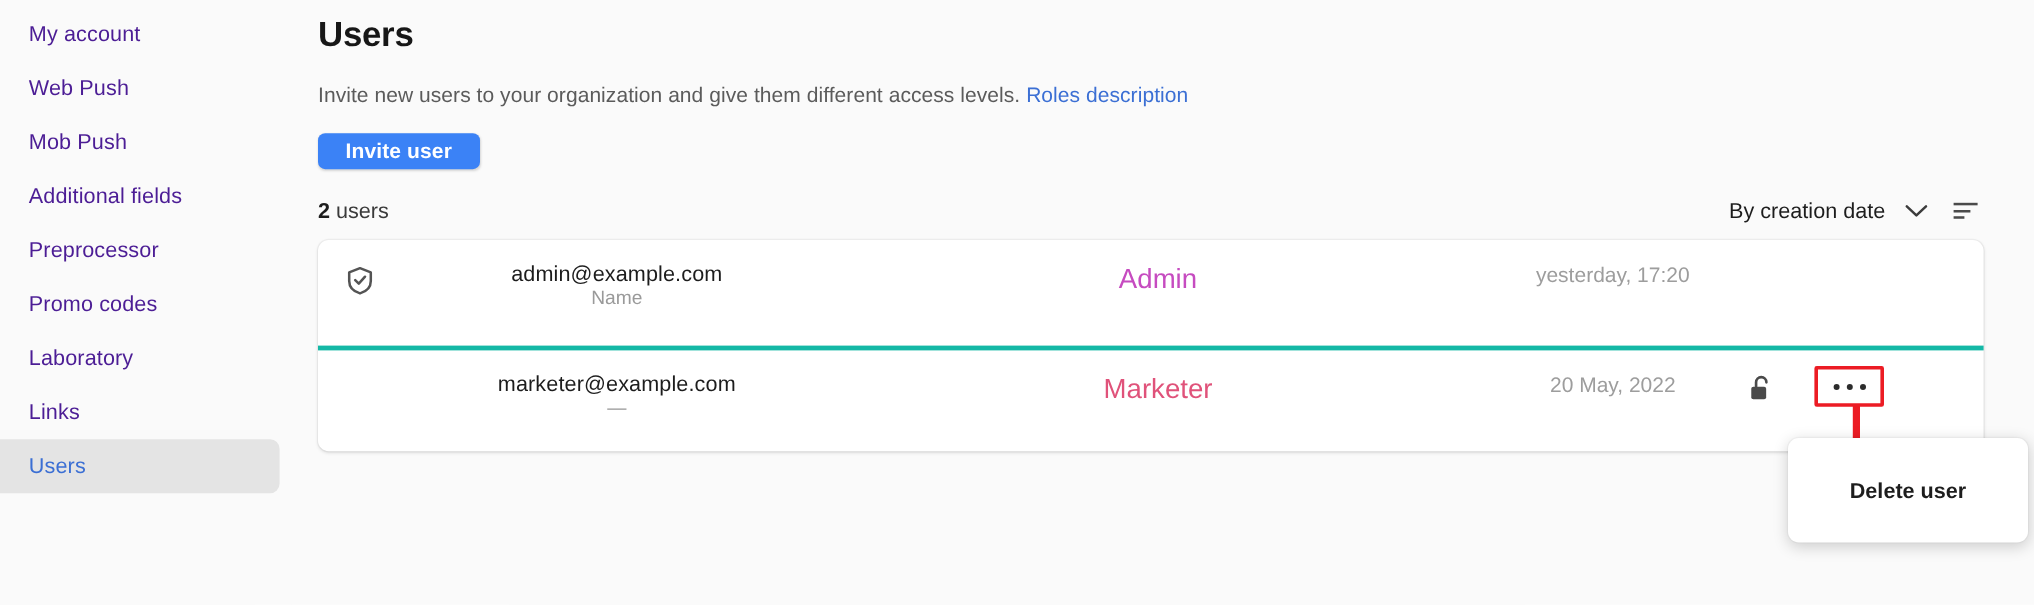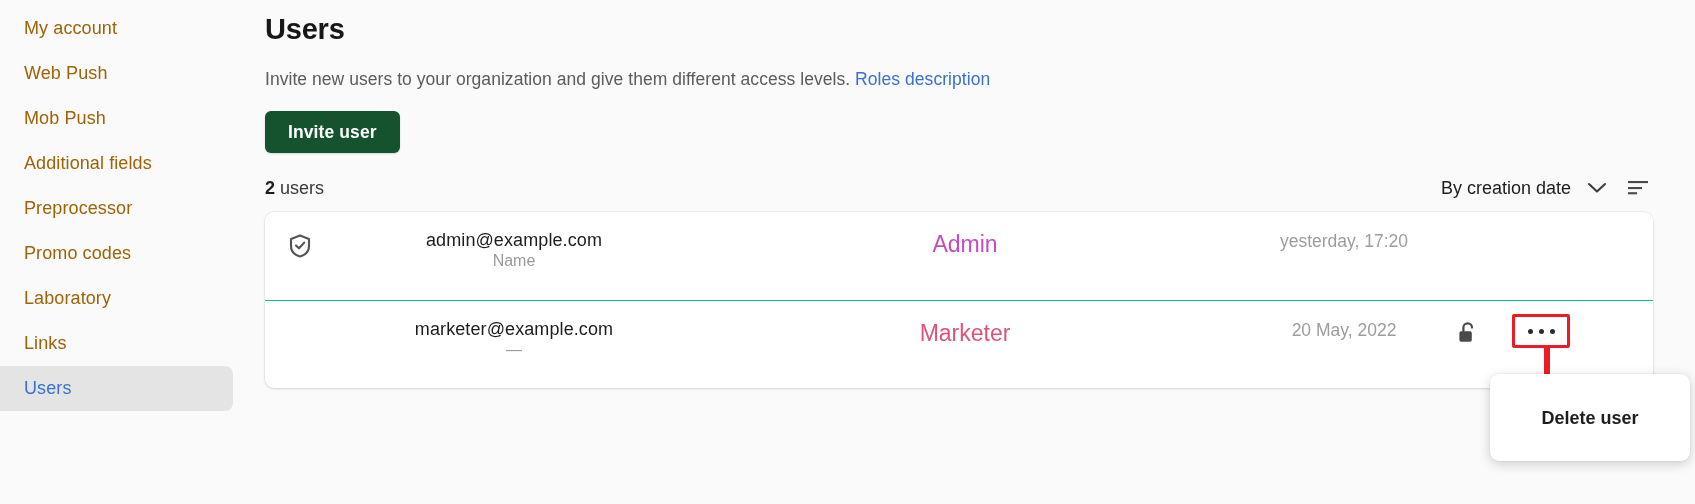--- a/index.html
+++ b/index.html
@@ -30,21 +30,21 @@
     z-index: 2;
   }
   .nav-item {
     height: 45px;
     display: flex;
     align-items: center;
     padding-left: 24px;
     margin: 0 10px 0 0;
     border-radius: 0 8px 8px 0;
     font-size: 18px;
-    color: #a16207;
+    color: #4c1d95;
     letter-spacing: .1px;
     cursor: pointer;
     white-space: nowrap;
   }
   .nav-item.active {
     background: #e4e4e4;
     color: #3b6fd4;
   }
 
   
@@ -68,23 +68,23 @@
     font-size: 17.5px;
     color: #5b5b5b;
     letter-spacing: .05px;
   }
   .subtitle a {
     color: #3b6fd4;
     text-decoration: none;
   }
   .invite-btn {
     margin-top: 21px;
-    height: 42px;
+    height: 30px;
     padding: 0 23px;
-    background: #14532d;
+    background: #3b82f6;
     border: none;
     border-radius: 6px;
     color: #ffffff;
     font-size: 17.5px;
     font-weight: bold;
     letter-spacing: .1px;
     cursor: pointer;
     display: inline-flex;
     align-items: center;
     box-shadow: 0 1px 2px rgba(0,0,0,.15);
@@ -152,21 +152,21 @@
     position: relative;
     text-align: center;
   }
   .row {
     display: flex;
     align-items: flex-start;
     height: 88px;
     padding: 0 0 0 24px;
     position: relative;
   }
-  .row + .row { border-top: 1px solid #14b8a6; }
+  .row + .row { border-top: 4px solid #14b8a6; }
   .row-icon {
     width: 44px;
     min-width: 44px;
     padding-top: 22px;
     display: flex;
     align-items: flex-start;
   }
   .cell-user {
     width: 362px;
     padding-top: 18px;

